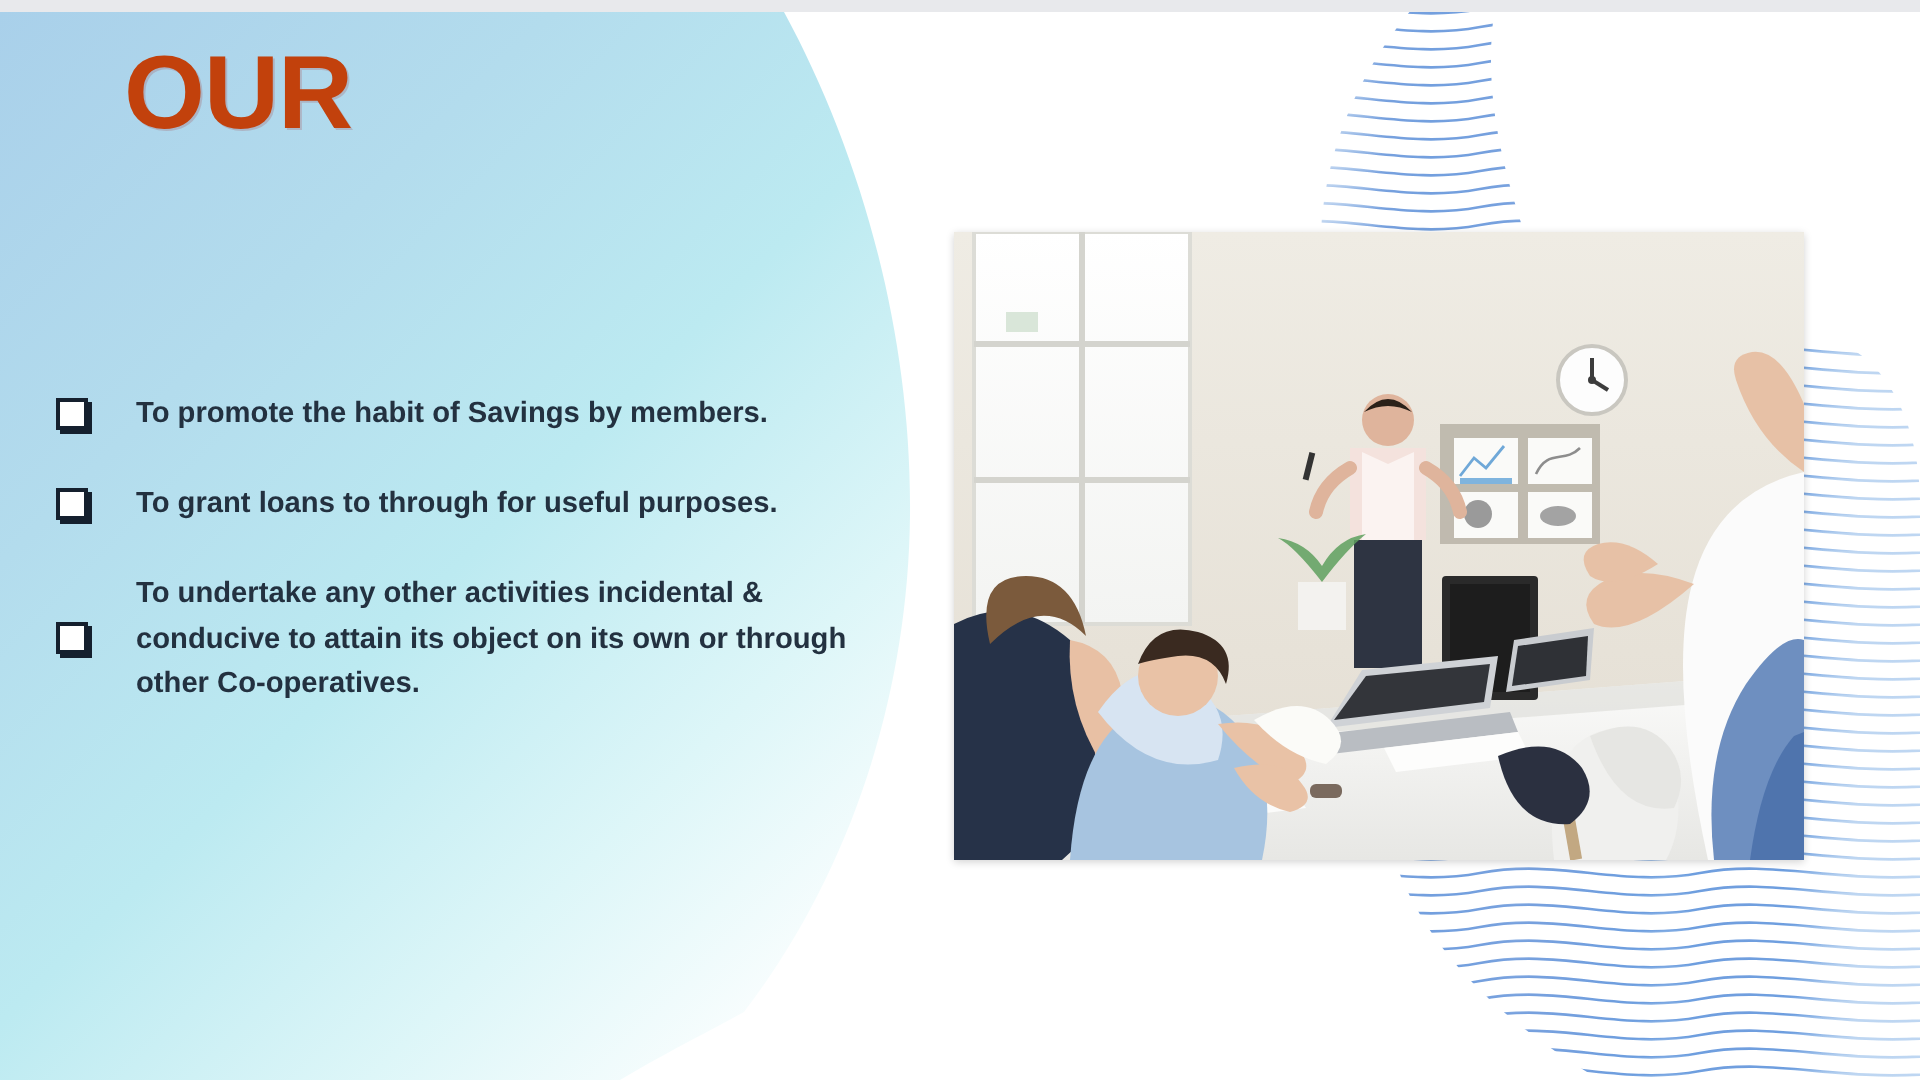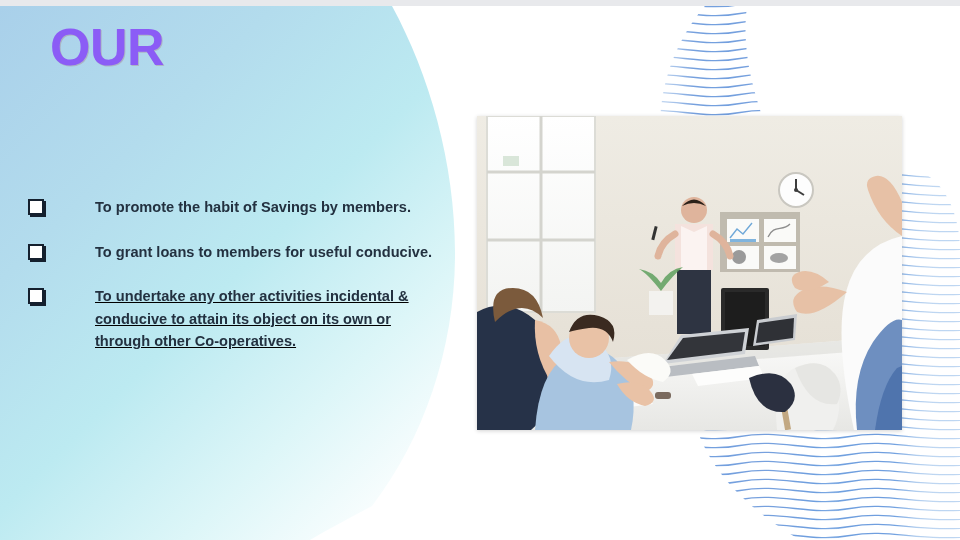--- a/index.html
+++ b/index.html
@@ -50,47 +50,46 @@
     width: 310px;
     height: 540px;
     z-index: 2;
     pointer-events: none;
   }
   .waves-wrap svg { display: block; }
 
   
   .title {
     position: absolute;
-    left: 50px;
+    left: 62px;
     top: 22px;
     z-index: 10;
     font-size: 52px;
     line-height: 0.98;
     font-weight: bold;
     letter-spacing: -0.5px;
-    color: #8b5cf6;
+    color: #c2410c;
     text-shadow: 1px 1px 0 rgba(160,60,60,0.22);
   }
   .title .line { display: block; white-space: nowrap; }
 
   
   .bullets {
     position: absolute;
     left: 28px;
     top: 196px;
     width: 412px;
     z-index: 10;
   }
   .bullet-row {
     display: flex;
-    align-items: flex-start;
+    align-items: center;
     margin-bottom: 22px;
-    gap: 27px;
-  }
-  .bullet-row:last-child { margin-bottom: 0; text-decoration: underline; }
+  }
+  .bullet-row:last-child { margin-bottom: 0; }
 
   .bullet-marker {
     flex: 0 0 40px;
     font-size: 15px;
     line-height: 22px;
     color: #0f1b2a;
     position: relative;
     top: 1px;
   }
   .box-glyph {
@@ -183,21 +182,21 @@
       <span class="bullet-marker">
         <span class="box-glyph"></span>
       </span>
       <span class="bullet-text">To promote the habit of Savings by members.</span>
     </div>
 
     <div class="bullet-row">
       <span class="bullet-marker">
         <span class="box-glyph"></span>
       </span>
-      <span class="bullet-text">To grant loans to members for useful conducive.</span>
+      <span class="bullet-text">To grant loans to through for useful purposes.</span>
     </div>
 
     <div class="bullet-row">
       <span class="bullet-marker">
         <span class="box-glyph"></span>
       </span>
       <span class="bullet-text">To undertake any other activities incidental &amp; conducive to attain its object on its own or through other Co-operatives.</span>
     </div>
 
   </div>

